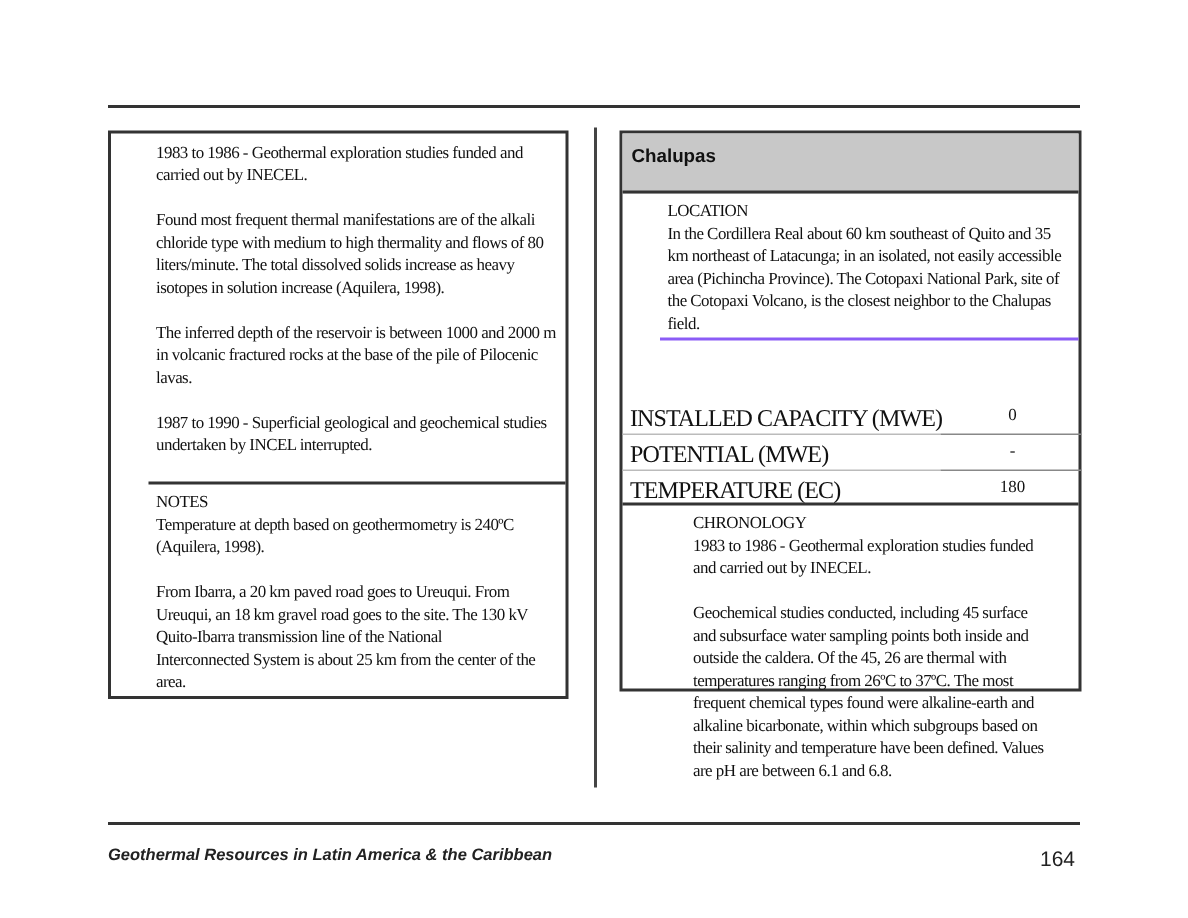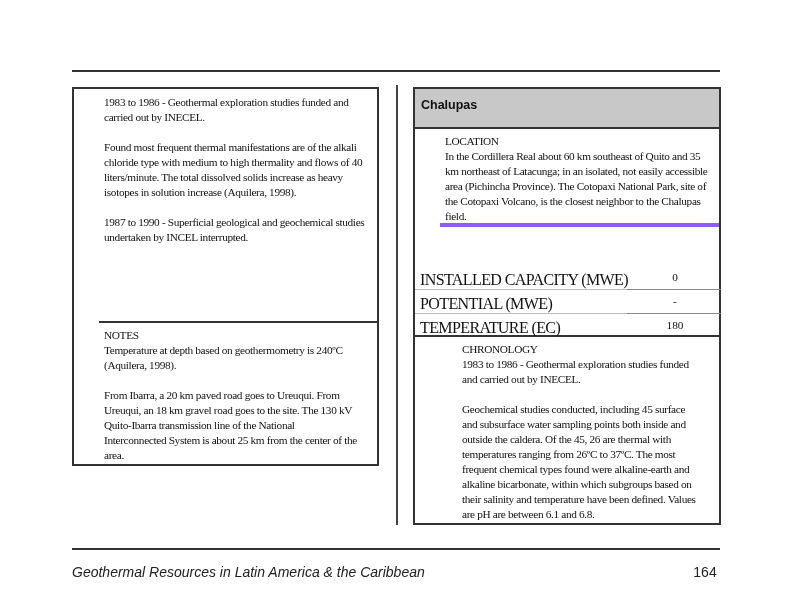--- a/index.html
+++ b/index.html
@@ -9,47 +9,48 @@
     #top-rule { left: 72px; top: 70px; width: 648px; height: 2px; }
     #bottom-rule { left: 72px; top: 548px; width: 648px; height: 2px; }
     #col-divider { left: 396px; top: 85px; width: 2px; height: 440px; background: #444; }
     .box { position: absolute; border: 2px solid #333; box-sizing: border-box; background: #fff; }
     #left-box { left: 72px; top: 87px; width: 307px; height: 379px; }
     #left-upper { position: absolute; left: 0; top: 0; right: 0; height: 234px; border-bottom: 2px solid #333; box-sizing: border-box; padding: 6px 5px 0 5px; }
     #left-lower { position: absolute; left: 0; top: 234px; right: 0; bottom: 0; padding: 5px 18px 0 5px; }
     .txt { font-size: 11.3px; line-height: 15px; letter-spacing: -0.35px; margin-left: 25px; }
     .txt p { margin: 0 0 15px 0; }
     .txt p:last-child { margin-bottom: 0; }
-    #right-box { left: 413px; top: 87px; width: 308px; height: 438px; }
+    #right-box { left: 413px; top: 87px; width: 308px; height: 374px; }
     .rsec { position: absolute; left: 0; right: 0; box-sizing: border-box; }
     #site-header { top: 0; height: 40px; background: #c8c8c8; border-bottom: 2px solid #333; padding: 6px 6px; }
     #site-name { font-family: "Liberation Sans", sans-serif; font-weight: bold; font-size: 12.5px; }
-    #location-sec { top: 40px; height: 98px; border-bottom: 4px solid #8b5cf6; padding: 5px 5px; }
+    #location-sec { top: 40px; height: 98px; border-bottom: 2px solid #8b5cf6; padding: 5px 5px; }
     #status-sec { top: 138px; height: 38px; border-bottom: 2px solid #333; padding: 4px 5px; }
     #status-value { font-size: 10.8px; letter-spacing: -0.5px; }
     #metrics-sec { top: 176px; height: 72px; border-bottom: 2px solid #333; }
     .metric-row { position: absolute; left: 0; right: 0; height: 24px; padding: 4px 5px; box-sizing: border-box; }
     .metric-row .mlabel { position: absolute; left: 5px; top: 6px; font-size: 16px; letter-spacing: -0.6px; }
     .metric-row .mval { position: absolute; left: 230px; width: 60px; text-align: center; top: 6px; font-size: 11.3px; }
     .metric-sep { position: absolute; left: 0; width: 212px; height: 1px; background: #bbb; }
     .metric-sep.r { left: 212px; width: 94px; background: #888; }
     #chronology-sec { top: 248px; bottom: 0; padding: 5px 22px; }
-    #footer-title { position: absolute; left: 72px; top: 564px; font-family: "Liberation Sans", sans-serif; font-style: italic; font-size: 14px; color: #222; }
+    #footer-title { position: absolute; left: 72px; top: 564px; font-family: "Liberation Sans", sans-serif; font-style: italic; font-size: 11px; color: #222; font-weight: bold; }
     #footer-page { position: absolute; left: 690px; width: 30px; text-align: center; top: 564px; font-family: "Liberation Sans", sans-serif; font-size: 14px; color: #222; }
   </style>
 </head>
 <body>
 
 <div class="rule" id="top-rule"></div>
 <div class="rule" id="col-divider"></div>
 
 <div class="box" id="left-box">
   <div id="left-upper" class="txt">
     <p>1983 to 1986 - Geothermal exploration studies funded and carried out by INECEL.</p>
-    <p>Found most frequent thermal manifestations are of the alkali chloride type with medium to high thermality and flows of 40 liters/minute.  The total dissolved solids increase as heavy isotopes in solution increase (Aquilera, 1998).</p>
+    <p>Found most frequent thermal manifestations are of the alkali chloride type with medium to high thermality and flows of 80 liters/minute.  The total dissolved solids increase as heavy isotopes in solution increase (Aquilera, 1998).</p>
+    <p>The inferred depth of the reservoir is between 1000 and 2000 m in volcanic fractured rocks at the base of the pile of Pilocenic lavas.</p>
     <p>1987 to 1990 - Superficial geological and geochemical studies undertaken by INCEL interrupted.</p>
   </div>
   <div id="left-lower" class="txt">
     <div>NOTES</div>
     <p>Temperature at depth based on geothermometry is 240ºC (Aquilera, 1998).</p>
     <p>From Ibarra, a 20 km paved road goes to Ureuqui.  From Ureuqui, an 18 km gravel road goes to the site.  The 130 kV Quito-Ibarra transmission line of the National Interconnected System is about 25 km from the center of the area.</p>
   </div>
 </div>
 
 <div class="box" id="right-box">

